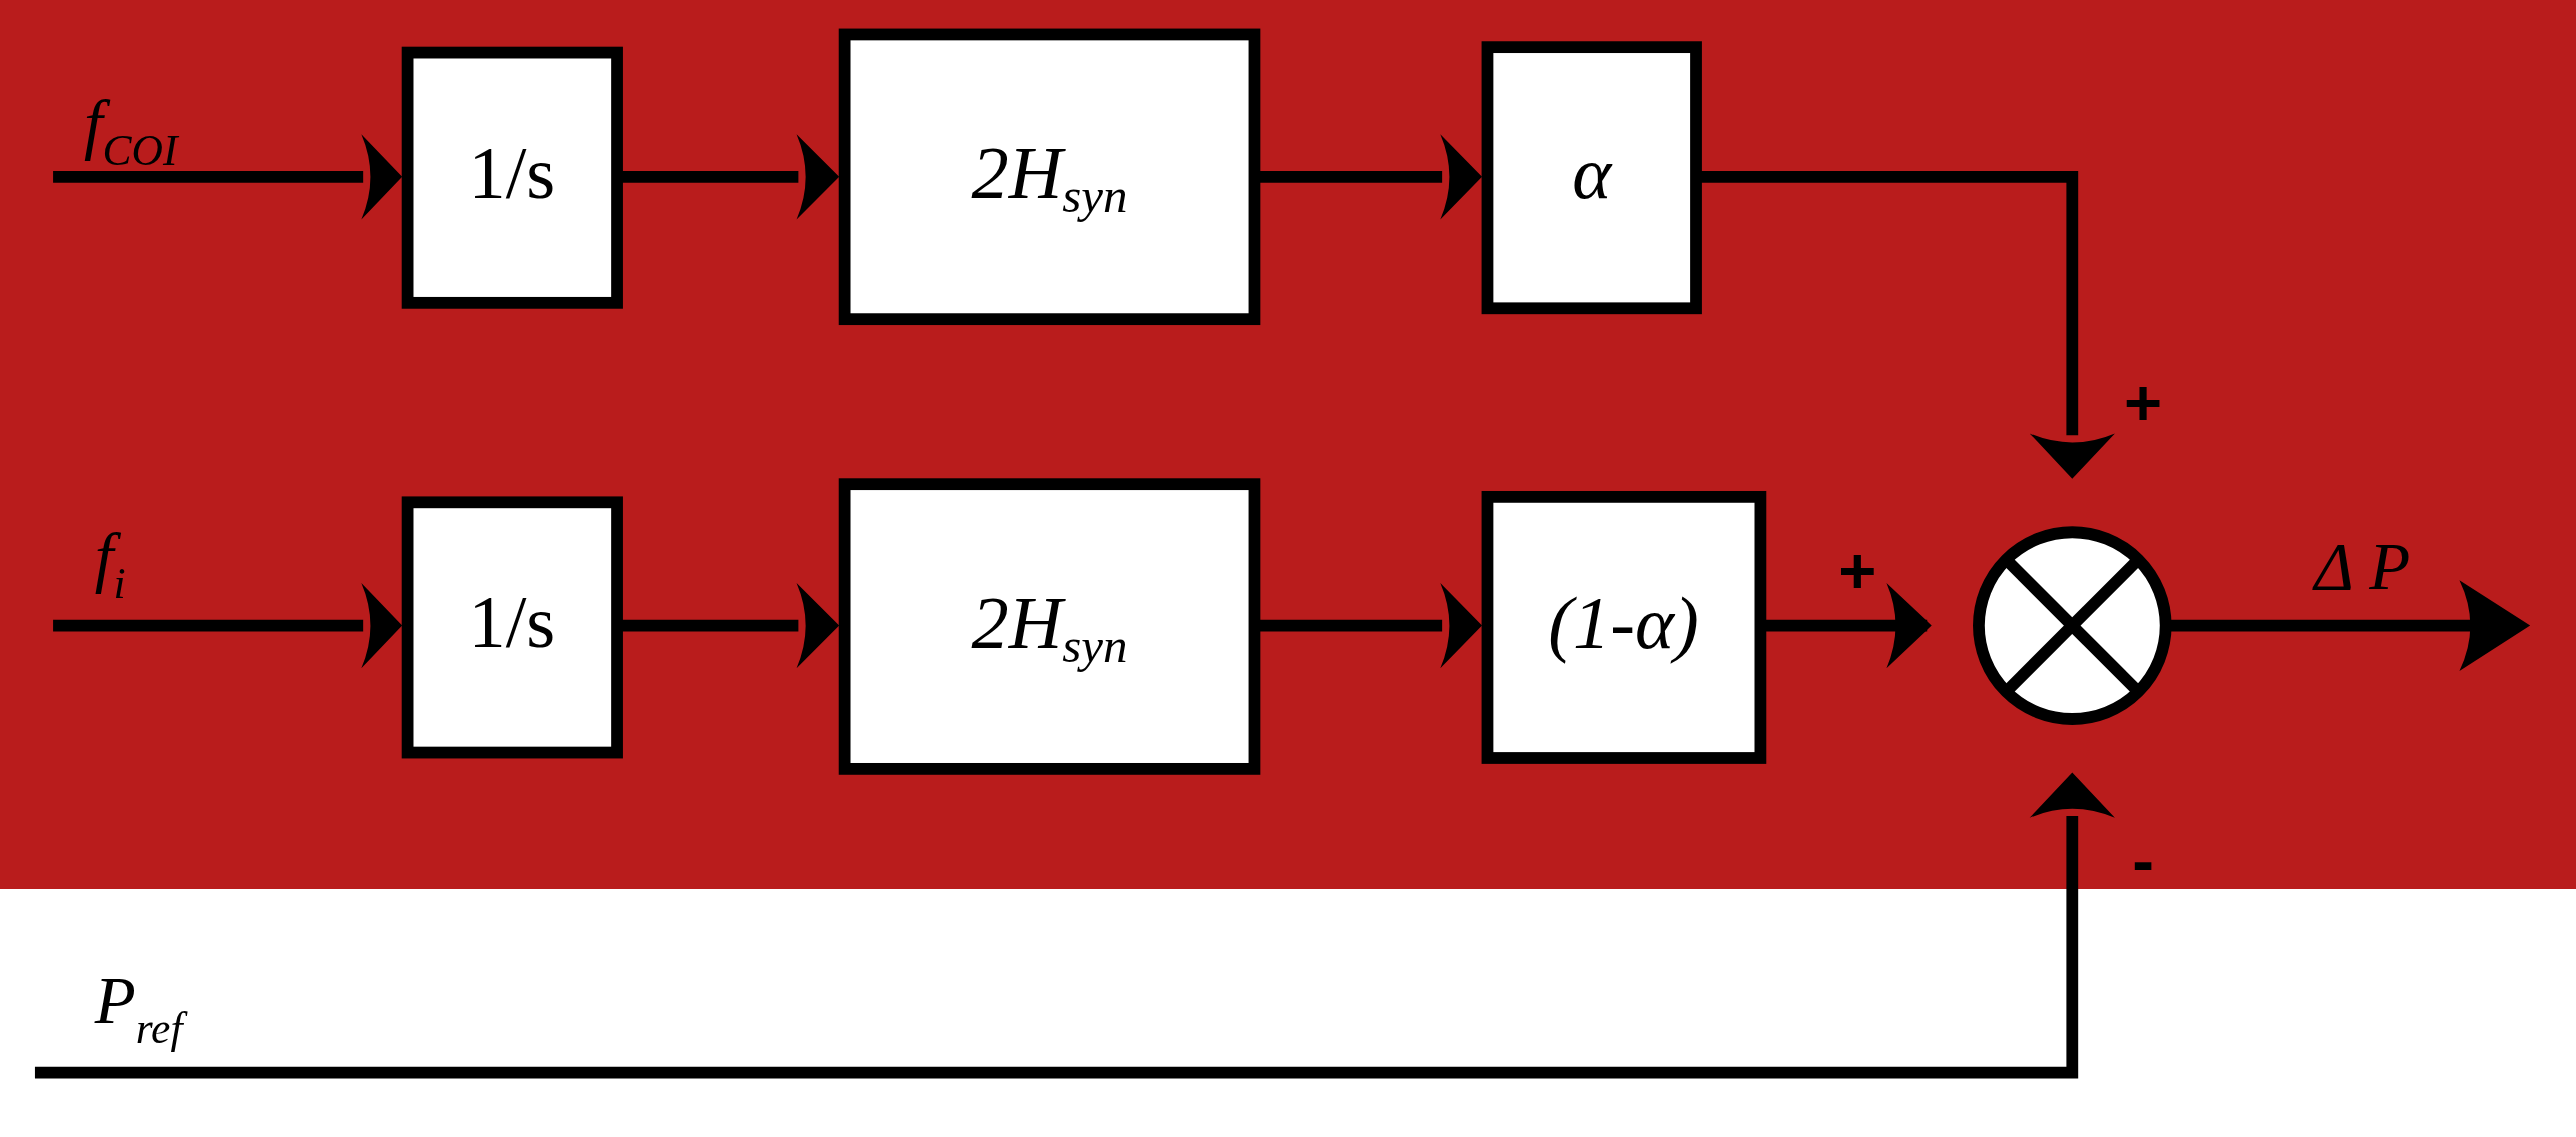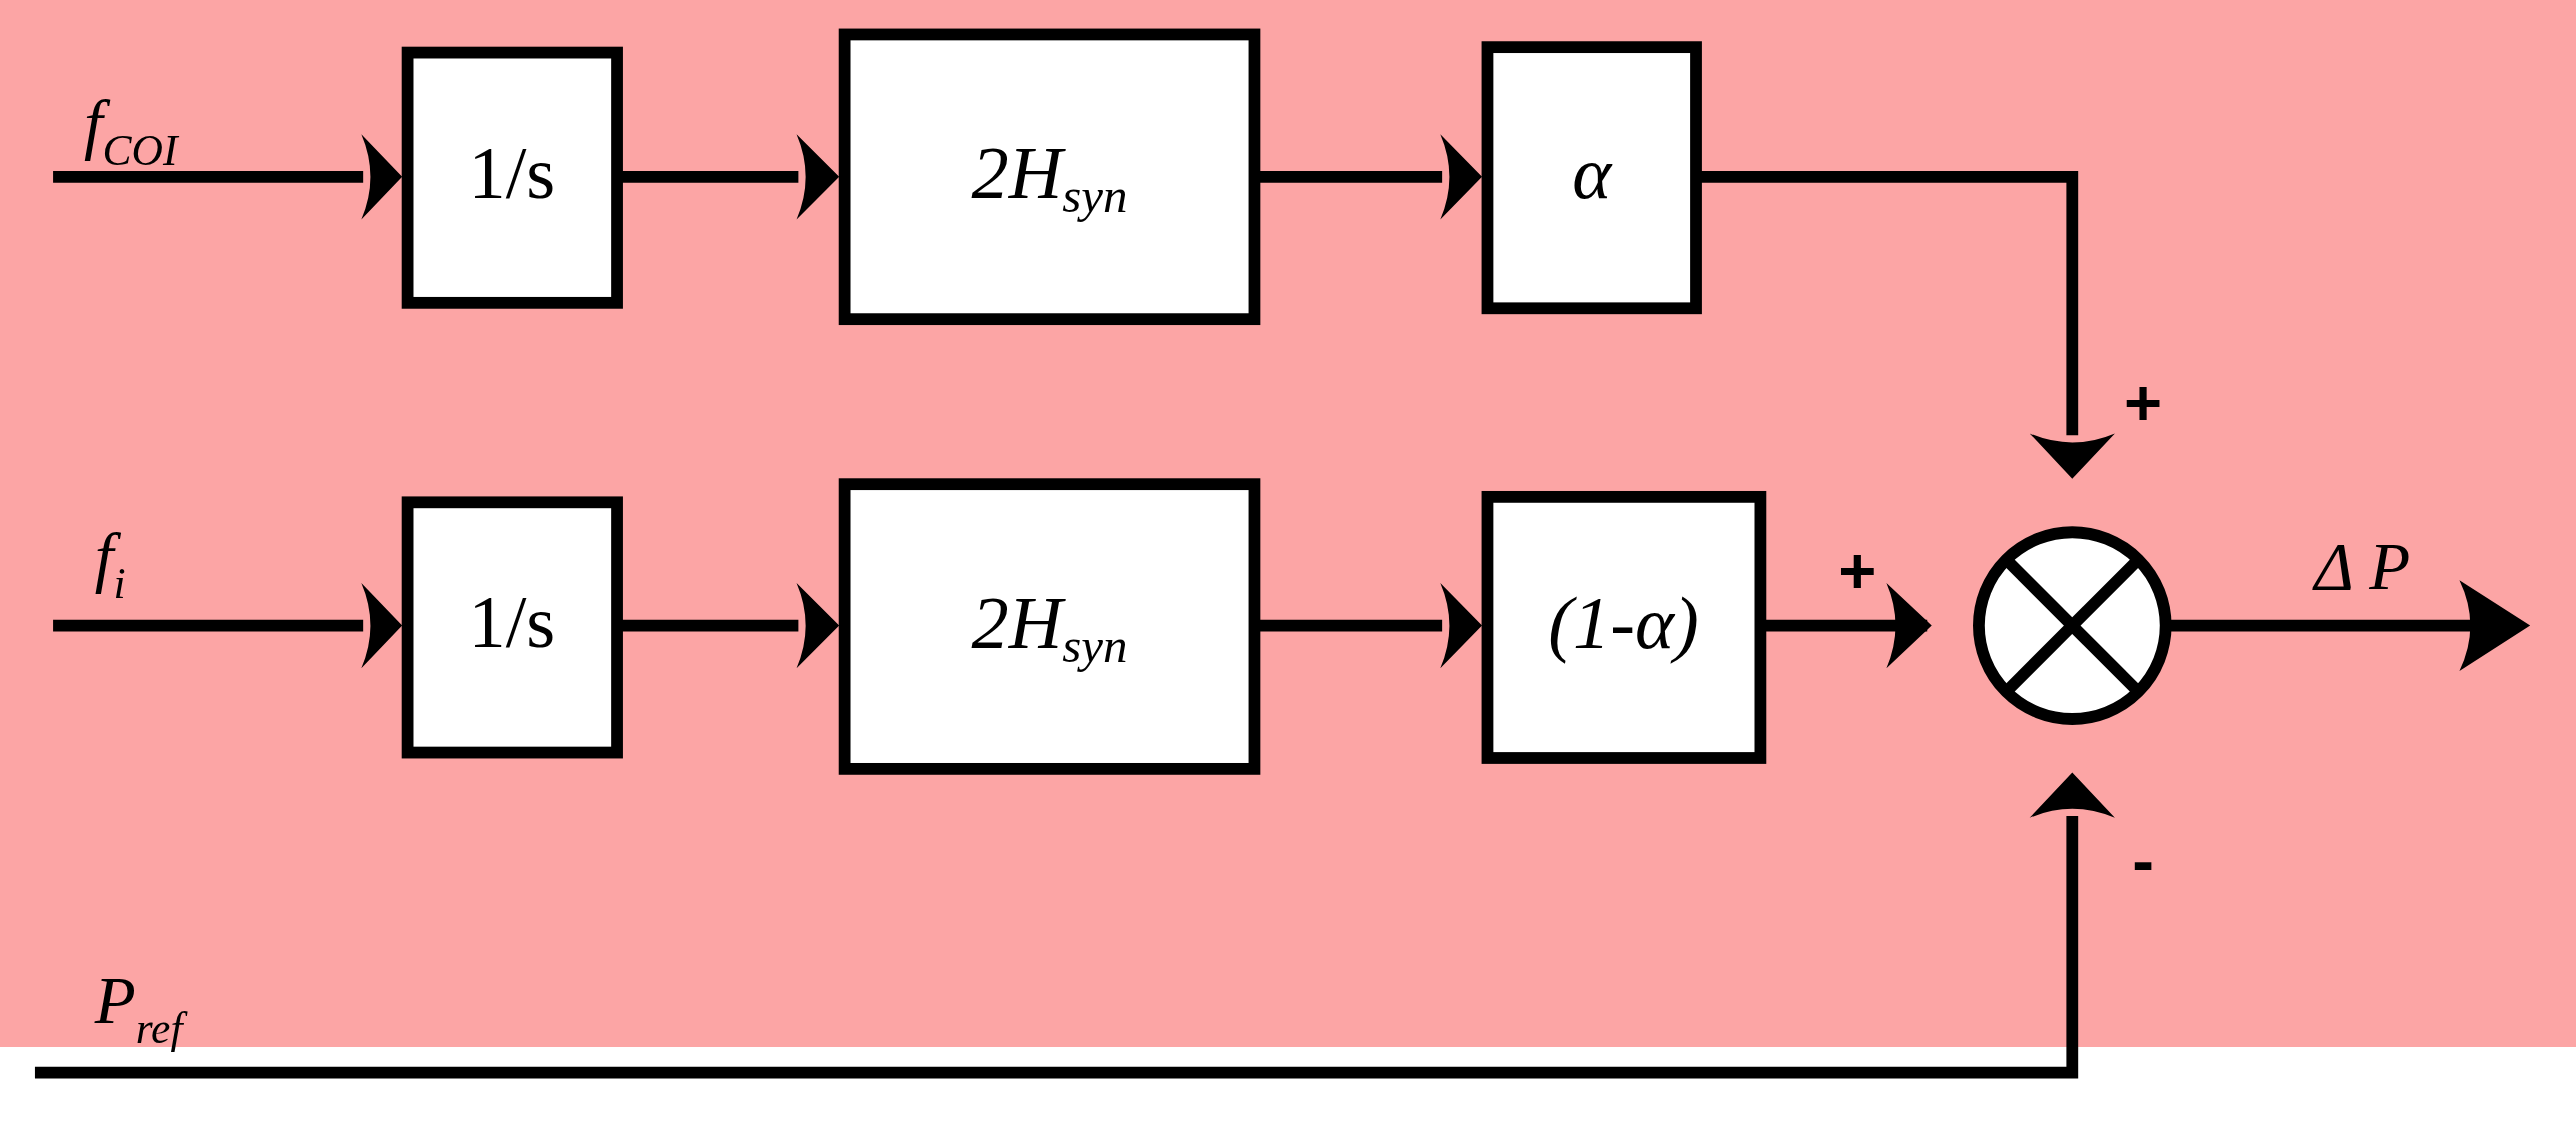--- a/index.html
+++ b/index.html
@@ -9,22 +9,22 @@
   }
   body {
     width: 2576px;
     height: 1137px;
     overflow: hidden;
     font-family: "Liberation Serif", serif;
   }
   #diagram-root {
     position: relative;
     width: 2576px;
-    height: 1047px;
-    background: #fca5a5;
+    height: 889px;
+    background: #b91c1c;
   }
   svg.canvas {
     position: absolute;
     top: 0;
     left: 0;
     width: 2576px;
     height: 1137px;
     display: block;
   }
   .blk-rect {

